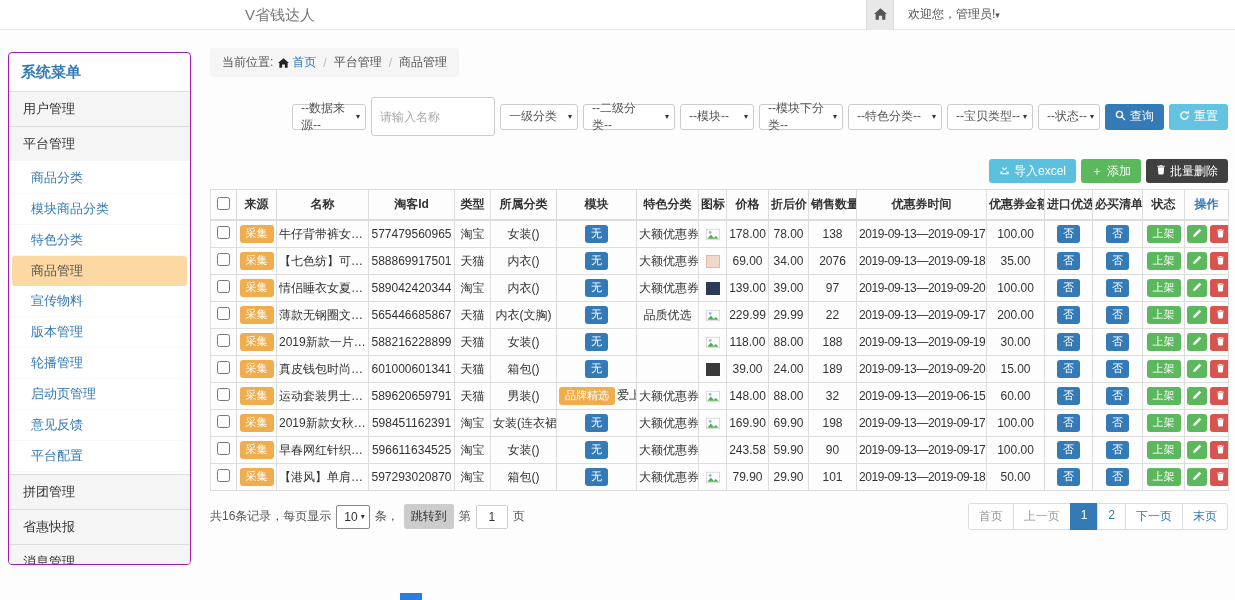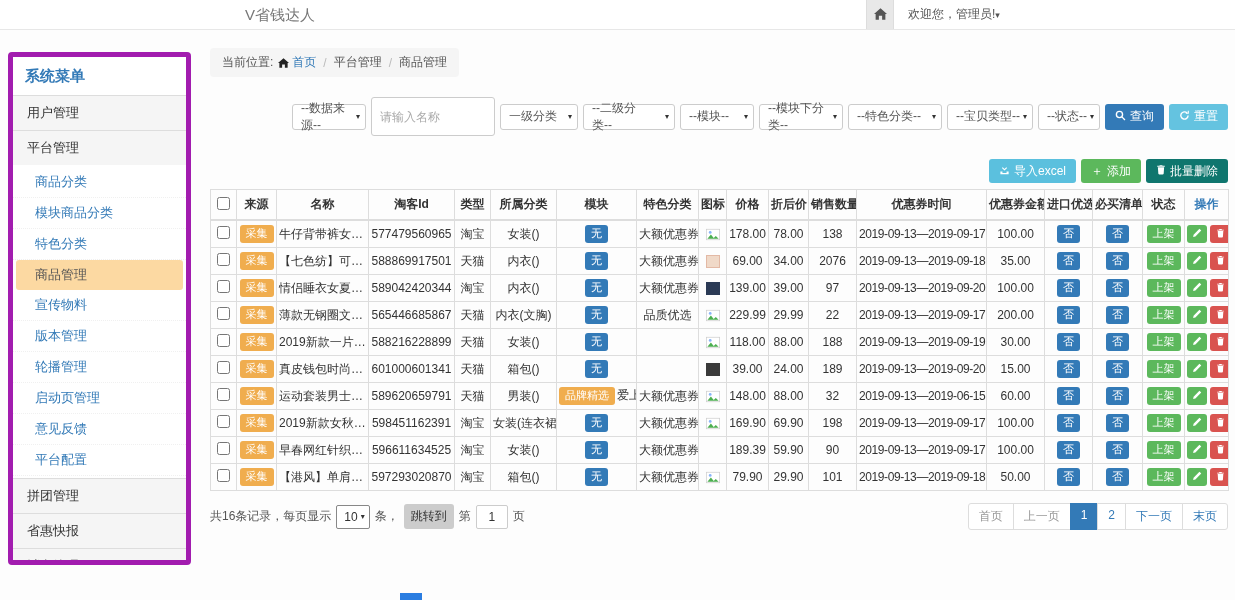--- a/index.html
+++ b/index.html
@@ -12,21 +12,21 @@
     border-bottom:1px solid #e7e7e7; }
   .brand { position:absolute; left:245px; top:0; line-height:29px; font-size:15px; color:#777; }
   .topbar-right { position:absolute; left:866px; top:0; height:29px; display:flex; align-items:center; }
   .home-btn { width:28px; height:29px; background:#e8e8e8; border-left:1px solid #ddd;
     border-right:1px solid #ddd; display:flex; align-items:center; justify-content:center; cursor:pointer; }
   .welcome { margin-left:14px; font-size:12px; color:#555; display:flex; align-items:center; cursor:pointer; }
   .caret { font-size:9px; color:#555; }
 
   
   .sidebar { position:absolute; left:8px; top:52px; width:183px; height:513px; overflow:hidden;
-    background:#fff; border:5px solid #a21caf; border-radius:4px; }
+    background:#fff; border:1px solid #a21caf; border-radius:4px; }
   .sidebar-title { color:#337ab7; font-weight:bold; font-size:15px; padding:10px 12px 9px; }
   .side-group { background:#f5f5f5; border-top:1px solid #ddd; padding:8px 14px; font-size:13px;
     color:#333; cursor:pointer; }
   .side-sub { background:#fff; padding:2px 0; }
   .side-sub-item { padding:6px 0 6px 22px; font-size:13px; color:#337ab7; cursor:pointer;
     border-bottom:1px dotted #f0f0f0; }
   .side-sub-item.active { background:#fcd9a2; color:#555; margin:0 3px; padding-left:19px;
     border-radius:3px; border-bottom:none; }
 
   
@@ -46,21 +46,21 @@
     color:#6d28d9; flex:none; }
   .ftext::placeholder { color:#aaa; }
 
   .btn { display:inline-flex; align-items:center; gap:4px; border-radius:3px; color:#fff;
     font-size:12px; padding:0 10px; height:26px; border:none; cursor:pointer; white-space:nowrap;
     font-family:inherit; }
   .btn-primary { background:#337ab7; }
   .btn-info { background:#5bc0de; }
   .btn-info-light { background:#64c3e0; }
   .btn-success { background:#5cb85c; }
-  .btn-danger-soft { background:#0f766e; }
+  .btn-danger-soft { background:#404040; }
   .action-row { margin-top:23px; display:flex; justify-content:flex-end; gap:5px; }
   .action-row .btn { height:24px; }
 
   
   table { width:1018px; border-collapse:collapse; table-layout:fixed; margin-top:6px; font-size:12px; }
   th,td { border:1px solid #ddd; text-align:center; padding:4px 2px; color:#333;
     overflow:hidden; white-space:nowrap; }
   th { font-weight:bold; border-bottom-width:2px; padding:6px 2px; }
   th.op-col { color:#337ab7; }
   td.name-cell { text-overflow:ellipsis; }
@@ -534,21 +534,21 @@
           <tr>
             <td><input type="checkbox" style=""></td>
             <td><span class="badge badge-orange">采集</span></td>
             <td class="name-cell">早春网红针织外套女春...</td>
             <td>596611634525</td>
             <td>淘宝</td>
             <td>女装()</td>
             <td><span class="badge badge-blue">无</span></td>
             <td>大额优惠券</td>
             <td></td>
-            <td>189.39</td>
+            <td>243.58</td>
             <td>59.90</td>
             <td>90</td>
             <td class="time-cell">2019-09-13—2019-09-17</td>
             <td>100.00</td>
             <td><span class="badge badge-blue">否</span></td>
             <td><span class="badge badge-blue">否</span></td>
             <td><span class="badge badge-green">上架</span></td>
             <td><span class="mini-btn mini-green">
                 <span><svg width="10" height="10" viewBox="0 0 16 16" fill="#fff">
                     <path d="M11.9 1.2l2.9 2.9-9.4 9.4-3.6.7.7-3.6zM13.3 0l2.7 2.7 0 0z"></path>

